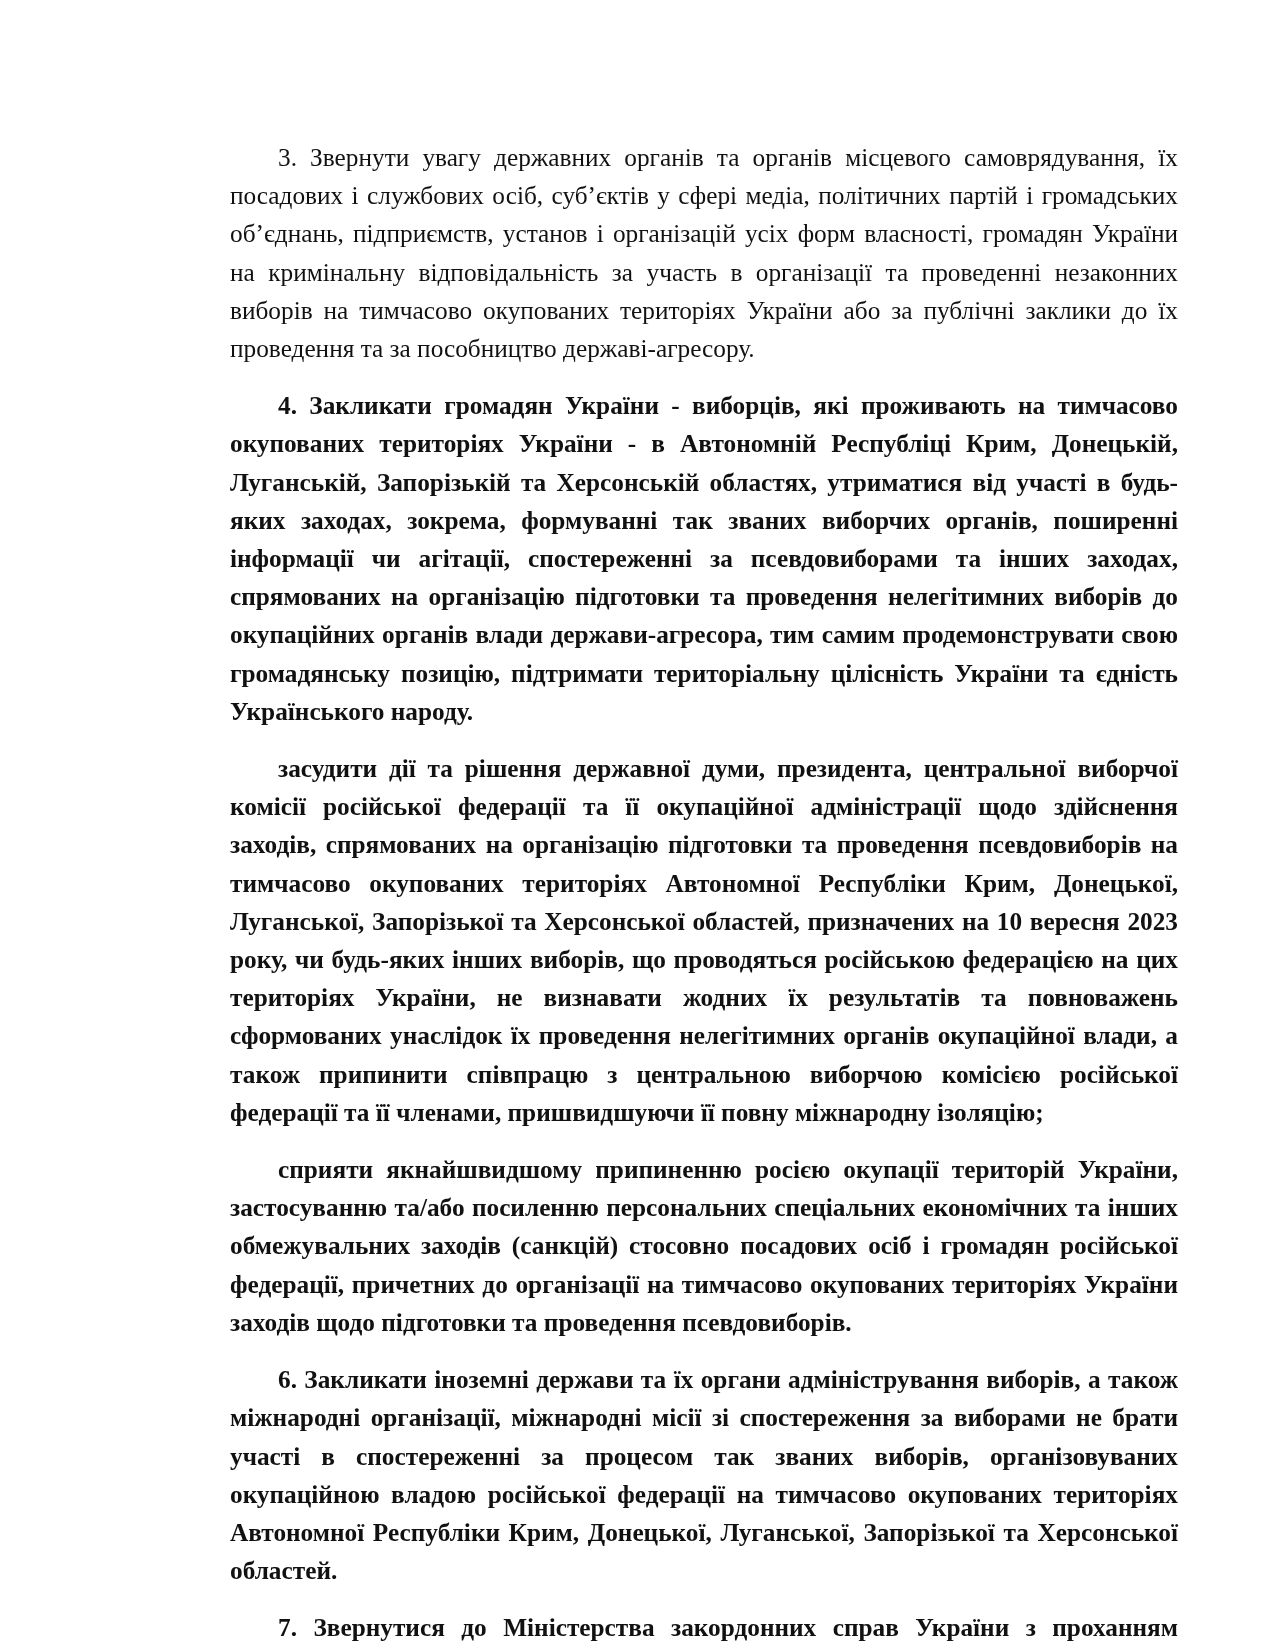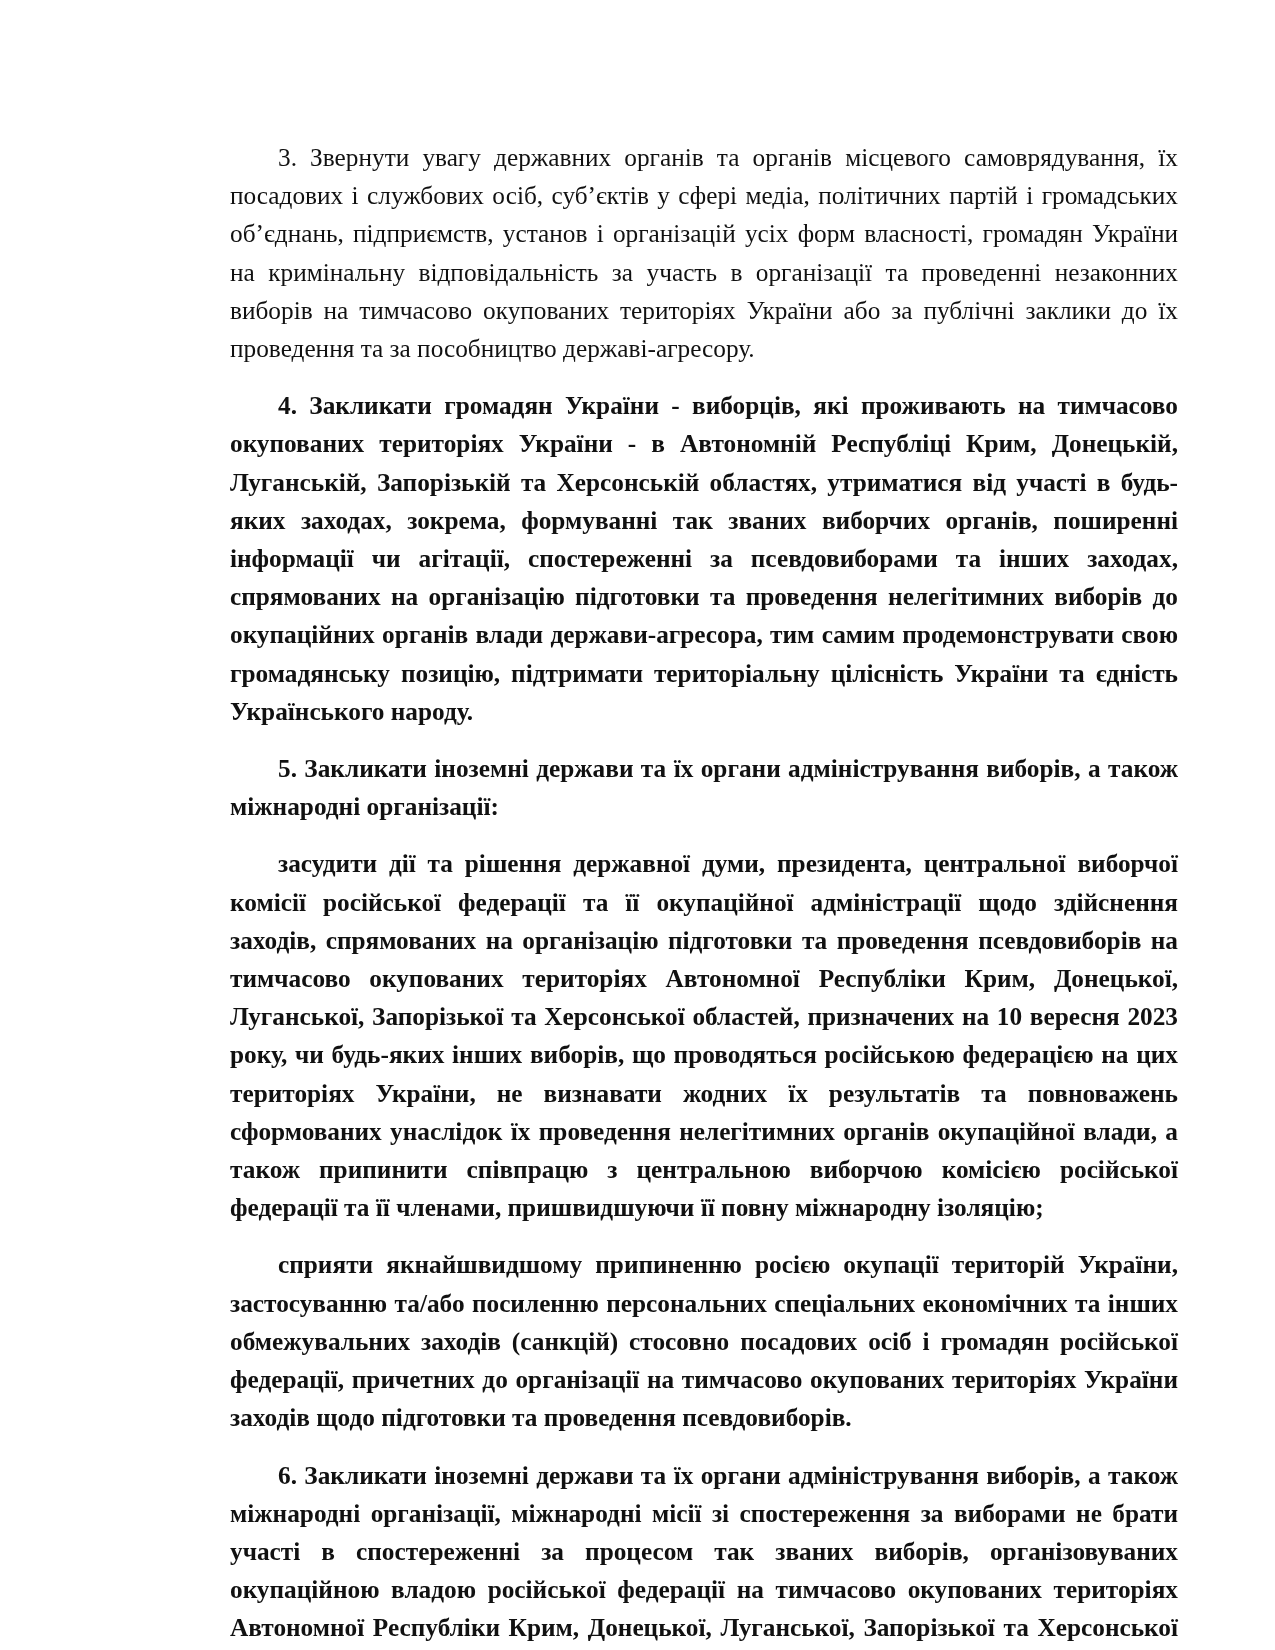--- a/index.html
+++ b/index.html
@@ -52,21 +52,20 @@
 </head>
 <body>
 
 <div id="page">
   <article id="doc-body">
 
     <p class="para">3. Звернути увагу державних органів та органів місцевого самоврядування, їх посадових і службових осіб, суб’єктів у сфері медіа, політичних партій і громадських об’єднань, підприємств, установ і організацій усіх форм власності, громадян України на кримінальну відповідальність за участь в організації та проведенні незаконних виборів на тимчасово окупованих територіях України або за публічні заклики до їх проведення та за пособництво державі-агресору.</p>
 
     <p class="para">4. Закликати громадян України - виборців, які проживають на тимчасово окупованих територіях України - в Автономній Республіці Крим, Донецькій, Луганській, Запорізькій та Херсонській областях, утриматися від участі в будь-яких заходах, зокрема, формуванні так званих виборчих органів, поширенні інформації чи агітації, спостереженні за псевдовиборами та інших заходах, спрямованих на організацію підготовки та проведення нелегітимних виборів до окупаційних органів влади держави-агресора, тим самим продемонструвати свою громадянську позицію, підтримати територіальну цілісність України та єдність Українського народу.</p>
 
-    <p class="para">5. Закликати іноземні держави та їх органи адміністрування виборів, а також міжнародні організації:</p>
 
     <p class="para">засудити дії та рішення державної думи, президента, центральної виборчої комісії російської федерації та її окупаційної адміністрації щодо здійснення заходів, спрямованих на організацію підготовки та проведення псевдовиборів на тимчасово окупованих територіях Автономної Республіки Крим, Донецької, Луганської, Запорізької та Херсонської областей, призначених на 10 вересня 2023 року, чи будь-яких інших виборів, що проводяться російською федерацією на цих територіях України, не визнавати жодних їх результатів та повноважень сформованих унаслідок їх проведення нелегітимних органів окупаційної влади, а також припинити співпрацю з центральною виборчою комісією російської федерації та її членами, пришвидшуючи її повну міжнародну ізоляцію;</p>
 
     <p class="para">сприяти якнайшвидшому припиненню росією окупації територій України, застосуванню та/або посиленню персональних спеціальних економічних та інших обмежувальних заходів (санкцій) стосовно посадових осіб і громадян російської федерації, причетних до організації на тимчасово окупованих територіях України заходів щодо підготовки та проведення псевдовиборів.</p>
 
     <p class="para">6. Закликати іноземні держави та їх органи адміністрування виборів, а також міжнародні організації, міжнародні місії зі спостереження за виборами не брати участі в спостереженні за процесом так званих виборів, організовуваних окупаційною владою російської федерації на тимчасово окупованих територіях Автономної Республіки Крим, Донецької, Луганської, Запорізької та Херсонської областей.</p>
 
     <p class="para">7. Звернутися до Міністерства закордонних справ України з проханням довести текст цієї постанови до відома іноземних держав та міжнародних організацій.</p>
 
   </article>

